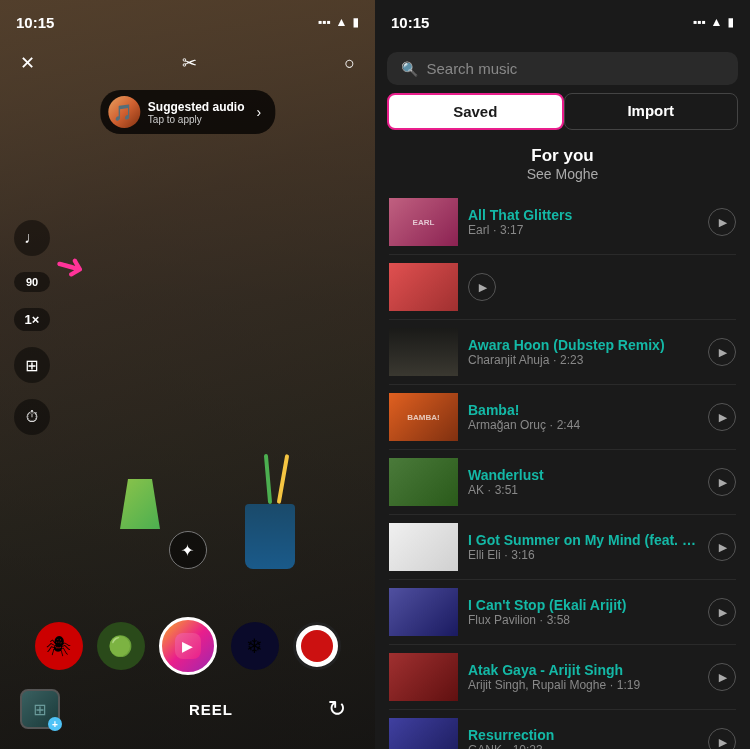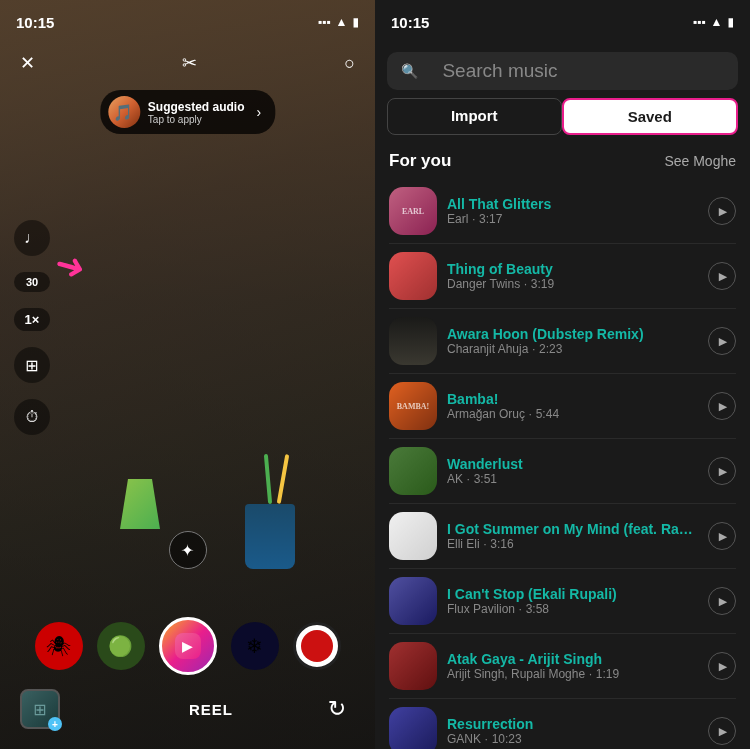--- a/index.html
+++ b/index.html
@@ -285,22 +285,21 @@
       display: flex;
       align-items: center;
       gap: 8px;
     }
     .search-icon {
       color: #888;
       font-size: 14px;
     }
     .search-placeholder {
       color: #888;
-      font-size: 19px;
-      margin-left: 16px;
+      font-size: 15px;
     }
     .tabs-row {
       display: flex;
       padding: 0 12px 10px 12px;
       gap: 0;
       flex-shrink: 0;
     }
     .tab-btn {
       flex: 1;
       padding: 8px 0;
@@ -319,20 +318,21 @@
       background: transparent;
       color: #fff;
       border: 1px solid #444;
     }
     .section-header {
       display: flex;
       justify-content: space-between;
       align-items: center;
       padding: 6px 14px 8px 14px;
       flex-shrink: 0;
+      flex-direction: column;
     }
     .section-title {
       color: #fff;
       font-size: 17px;
       font-weight: 700;
     }
     .see-more-btn {
       color: #aaa;
       font-size: 14px;
       cursor: pointer;
@@ -344,32 +344,31 @@
     }
     .music-list::-webkit-scrollbar { display: none; }
     .music-item {
       display: flex;
       align-items: center;
       padding: 8px 14px;
       gap: 10px;
       border-bottom: none;
     }
     .music-thumb {
-      width: 48px;
+      width: 69px;
       height: 48px;
-      border-radius: 14px;
+      border-radius: 0;
       flex-shrink: 0;
       display: flex;
       align-items: center;
       justify-content: center;
       font-size: 10px;
       color: rgba(255,255,255,0.7);
       font-weight: 600;
       overflow: hidden;
-      font-family: Liberation Serif, serif;
     }
     .music-info {
       flex: 1;
       min-width: 0;
     }
     .music-title {
       color: #14b8a6;
       font-size: 14px;
       font-weight: 600;
       white-space: nowrap;
@@ -495,21 +494,21 @@
     <span class="suggested-audio-arrow">›</span>
   </div>
 
   <div class="pink-arrow">➜</div>
 
   <div class="left-side-icons">
     <div class="side-icon">
       <span>♩</span>
     </div>
     <div class="side-icon timer-label">
-      <span>30</span>
+      <span>90</span>
     </div>
     <div class="side-icon speed-label">
       <span>1×</span>
     </div>
     <div class="side-icon">
       <span>⊞</span>
     </div>
     <div class="side-icon">
       <span>⏱</span>
     </div>
@@ -564,25 +563,25 @@
   </div>
 
   <div class="search-bar-container">
     <div class="search-bar">
       <span class="search-icon">🔍</span>
       <span class="search-placeholder">Search music</span>
     </div>
   </div>
 
   <div class="tabs-row">
+    <div class="tab-btn active">
+      <span>Saved</span>
+    </div>
     <div class="tab-btn inactive">
       <span>Import</span>
-    </div>
-    <div class="tab-btn active">
-      <span>Saved</span>
     </div>
   </div>
 
   <div class="section-header">
     <span class="section-title">For you</span>
     <span class="see-more-btn">See Moghe</span>
   </div>
 
   <div class="music-list" id="music-list">
   <div class="music-item">
@@ -591,45 +590,41 @@
           <div class="music-title">All That Glitters</div>
           <div class="music-meta">Earl · 3:17</div>
         </div>
         <div class="play-btn">
           <span style="margin-left:2px;">▶</span>
         </div>
       </div>
       <div class="separator"></div>
       <div class="music-item">
         <div class="music-thumb" style="background: linear-gradient(135deg, rgb(224, 80, 80), rgb(160, 48, 48));"></div>
-        <div class="music-info">
-          <div class="music-title">Thing of Beauty</div>
-          <div class="music-meta">Danger Twins · 3:19</div>
-        </div>
         <div class="play-btn">
           <span style="margin-left:2px;">▶</span>
         </div>
       </div>
       <div class="separator"></div>
       <div class="music-item">
         <div class="music-thumb" style="background: linear-gradient(rgb(26, 26, 24) 0%, rgb(58, 56, 48) 100%);"></div>
         <div class="music-info">
           <div class="music-title">Awara Hoon (Dubstep Remix)</div>
           <div class="music-meta">Charanjit Ahuja · 2:23</div>
         </div>
         <div class="play-btn">
           <span style="margin-left:2px;">▶</span>
         </div>
       </div>
       <div class="separator"></div>
       <div class="music-item">
         <div class="music-thumb" style="background: linear-gradient(135deg, rgb(224, 96, 32), rgb(128, 48, 16)); font-size: 8px;">BAMBA!</div>
         <div class="music-info">
           <div class="music-title">Bamba!</div>
-          <div class="music-meta">Armağan Oruç · 5:44</div>
+          <div class="music-meta">Armağan Oruç · 2:44</div>
         </div>
         <div class="play-btn">
           <span style="margin-left:2px;">▶</span>
         </div>
       </div>
       <div class="separator"></div>
       <div class="music-item">
         <div class="music-thumb" style="background: linear-gradient(135deg, rgb(74, 122, 58), rgb(42, 90, 26));"></div>
         <div class="music-info">
           <div class="music-title">Wanderlust</div>
@@ -647,21 +642,21 @@
           <div class="music-meta">Elli Eli · 3:16</div>
         </div>
         <div class="play-btn">
           <span style="margin-left:2px;">▶</span>
         </div>
       </div>
       <div class="separator"></div>
       <div class="music-item">
         <div class="music-thumb" style="background: linear-gradient(135deg, rgb(80, 80, 160), rgb(26, 26, 96));"></div>
         <div class="music-info">
-          <div class="music-title">I Can't Stop (Ekali Rupali)</div>
+          <div class="music-title">I Can't Stop (Ekali Arijit)</div>
           <div class="music-meta">Flux Pavilion · 3:58</div>
         </div>
         <div class="play-btn">
           <span style="margin-left:2px;">▶</span>
         </div>
       </div>
       <div class="separator"></div>
       <div class="music-item">
         <div class="music-thumb" style="background: linear-gradient(135deg, rgb(160, 48, 48), rgb(96, 16, 16));"></div>
         <div class="music-info">

